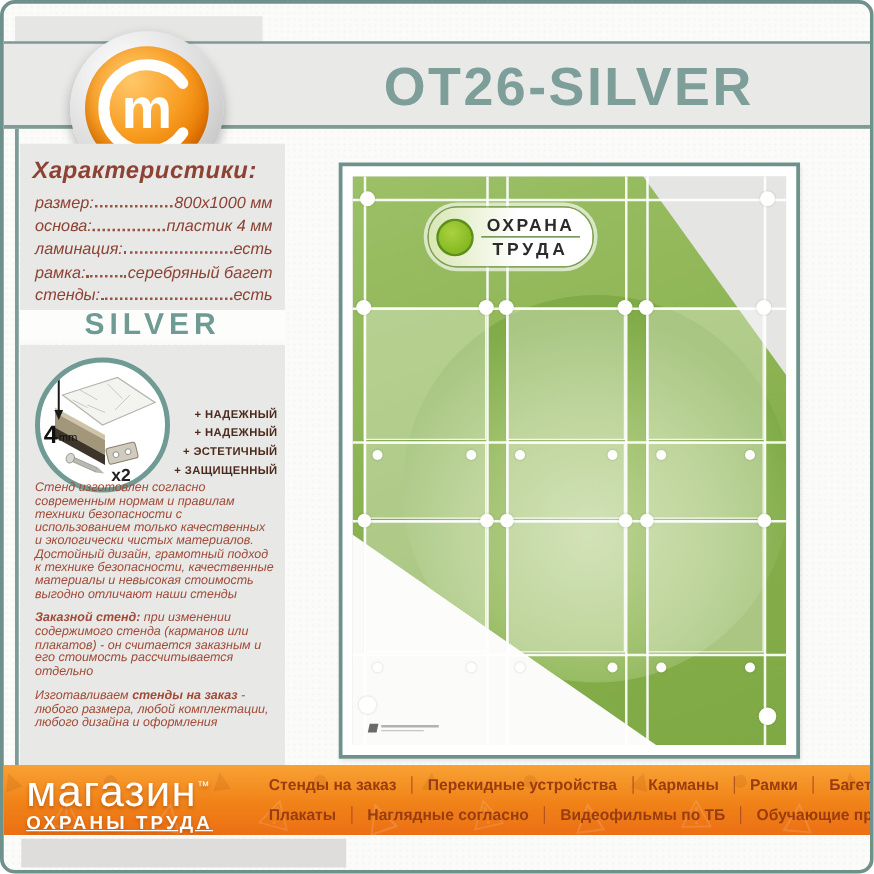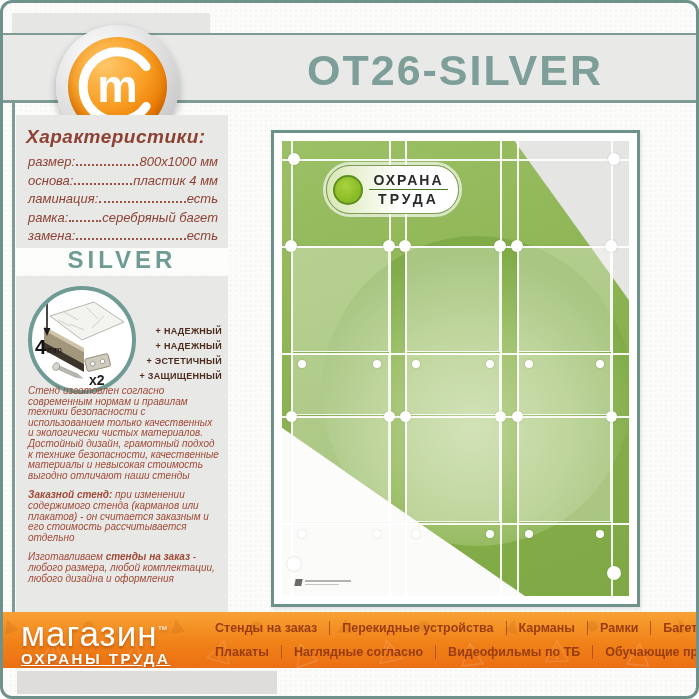--- a/index.html
+++ b/index.html
@@ -56,21 +56,21 @@
     clip-path:polygon(0 0, 67% 0, 100% 35%, 100% 100%, 70% 100%, 0 63%);}
   .circle-wrap{position:absolute;inset:0;clip-path:polygon(0 0, 67% 0, 100% 35%, 100% 100%, 70% 100%, 0 63%);}
   .big-circle{position:absolute;left:40px;top:95px;width:310px;height:310px;border-radius:50%;
     background:radial-gradient(circle at 48% 62%, #c4d99e 0%, #a4c473 38%, #7fab47 70%, #78a441 100%);
     opacity:.9;}
   .line-v{position:absolute;top:0;width:2px;height:455px;background:rgba(255,255,255,.92);}
   .line-h{position:absolute;left:0;width:347px;height:2px;background:rgba(255,255,255,.92);}
   .pocket{position:absolute;background:rgba(255,255,255,.32);
     border:1px solid rgba(255,255,255,.85);box-shadow:0 0 0 .5px rgba(0,0,0,.05);box-sizing:border-box;}
   .dot{position:absolute;border-radius:50%;background:#fff;box-shadow:0 0 2px rgba(0,0,0,.18);}
-  .pill{position:absolute;left:44px;top:24px;width:131px;height:47px;border-radius:24px;
+  .pill{position:absolute;left:60px;top:24px;width:131px;height:47px;border-radius:24px;
     background:linear-gradient(90deg,#d9e7b4 0%,#ffffff 55%);
     border:1px solid #7d9b55;box-shadow:0 0 0 3px rgba(255,255,255,.65);
     display:flex;align-items:center;}
   .pill-dot{width:30px;height:30px;border-radius:50%;margin-left:6px;flex:0 0 auto;
     background:radial-gradient(circle at 40% 35%, #a9d23f, #86b922 70%);
     border:2px solid #5d8f1d;box-sizing:border-box;}
   .pill-text{flex:1;display:flex;flex-direction:column;align-items:center;margin:0 10px 0 6px;
     color:#2b2b2b;font-weight:bold;}
   .pill-l1{font-size:14px;letter-spacing:2px;}
   .pill-rule{width:100%;height:1px;background:#4a7a2a;margin:1px 0;}
@@ -131,21 +131,21 @@
       <span>ламинация:</span>
         <span class="char-leader"></span>
         <span class="char-val">есть</span>
     </div>
     <div class="char-row">
       <span>рамка:</span>
         <span class="char-leader"></span>
         <span class="char-val">серебряный багет</span>
     </div>
     <div class="char-row">
-      <span>замена:</span>
+      <span>стенды:</span>
         <span class="char-leader"></span>
         <span class="char-val">есть</span>
     </div>
   </div>
 
   <div class="silver-band">SILVER</div>
 
   <div class="feature-box">
     <div class="frame-circle">
       <svg viewBox="0 0 100 100">

